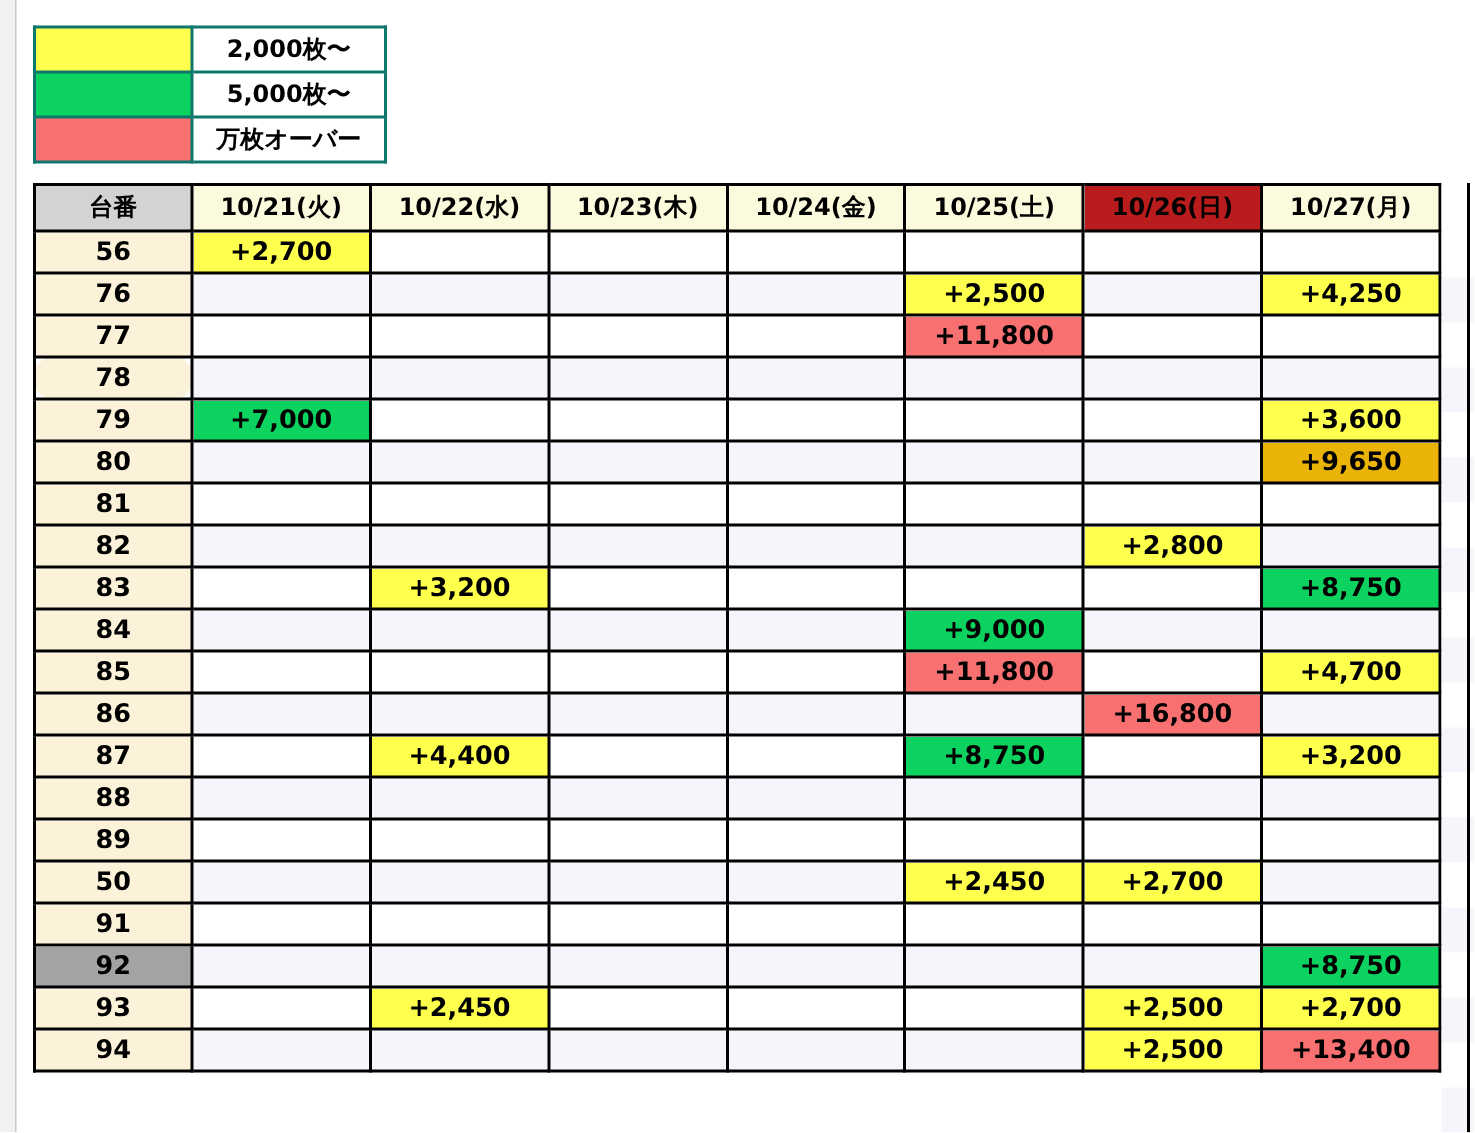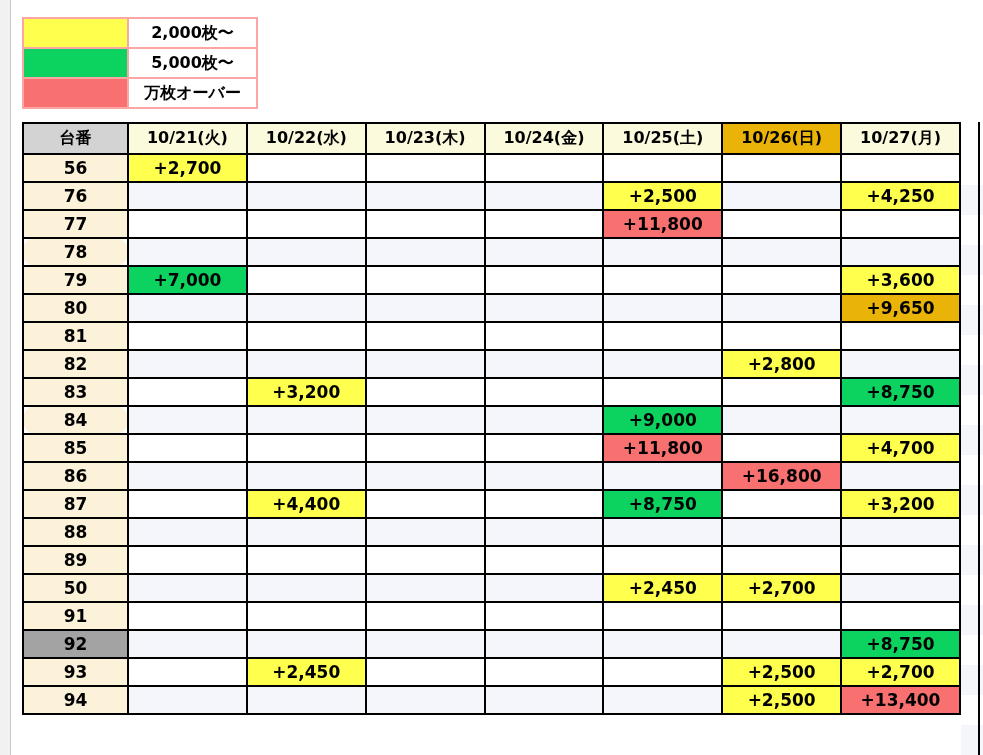--- a/index.html
+++ b/index.html
@@ -3,21 +3,21 @@
 <meta charset="utf-8">
 <style>
   html,body{margin:0;padding:0;background:#fff;}
   .screen{position:relative;width:983px;height:755px;overflow:hidden;background:#fff;
           font-family:"DejaVu Sans",sans-serif;font-weight:bold;color:#000;}
   .left-gutter{position:absolute;left:0;top:0;width:10px;height:755px;
                background:#f1f1f1;border-right:1.5px solid #c9c9c9;}
   table{border-collapse:collapse;}
   
   .legend{position:absolute;left:22px;top:17px;}
-  .legend td{border:2px solid #fca5a5;height:26px;}
+  .legend td{border:2px solid #0f766e;height:26px;}
   .legend .swatch{width:101px;}
   .legend .lab{width:119px;text-align:center;font-size:16px;padding:0 4px;
                background:#fff;white-space:nowrap;}
   
   .main{position:absolute;left:22px;top:122px;width:939px;table-layout:fixed;}
   .main th,.main td{border:2px solid #000;text-align:center;font-weight:bold;
                     white-space:nowrap;overflow:hidden;padding:0;}
   .main thead th{height:29px;font-size:16px;}
   .main tbody td{height:26px;font-size:17px;}
   .main tbody tr:nth-child(even) td{background:#f5f6fc;}
@@ -62,21 +62,21 @@
         <col>
     </colgroup>
     <thead>
       <tr>
         <th style="background: rgb(211, 211, 211);">台番</th>
         <th style="background: rgb(251, 250, 220);">10/21(火)</th>
         <th style="background: rgb(251, 250, 220);">10/22(水)</th>
         <th style="background: rgb(251, 250, 220);">10/23(木)</th>
         <th style="background: rgb(251, 250, 220);">10/24(金)</th>
         <th style="background: rgb(251, 250, 220);">10/25(土)</th>
-        <th style="background: #eab308;">10/26(日)</th>
+        <th style="background: #b91c1c;">10/26(日)</th>
         <th style="background: rgb(251, 250, 220);">10/27(月)</th>
       </tr>
     </thead>
     <tbody>
         <tr>
           <td style="background: rgb(252, 242, 217);">56</td>
           <td style="background: rgb(255, 255, 77);">+2,700</td>
           <td></td>
           <td></td>
           <td></td>
@@ -158,21 +158,21 @@
           <td style="background: rgb(252, 242, 217);">83</td>
           <td></td>
           <td style="background: rgb(255, 255, 77);">+3,200</td>
           <td></td>
           <td></td>
           <td></td>
           <td></td>
           <td style="background: rgb(12, 211, 95);">+8,750</td>
         </tr>
         <tr>
-          <td style="background: rgb(252, 242, 217); border-radius: 13px;">84</td>
+          <td style="background: rgb(252, 242, 217);">84</td>
           <td></td>
           <td></td>
           <td></td>
           <td></td>
           <td style="background: rgb(12, 211, 95);">+9,000</td>
           <td></td>
           <td></td>
         </tr>
         <tr>
           <td style="background: rgb(252, 242, 217);">85</td>

